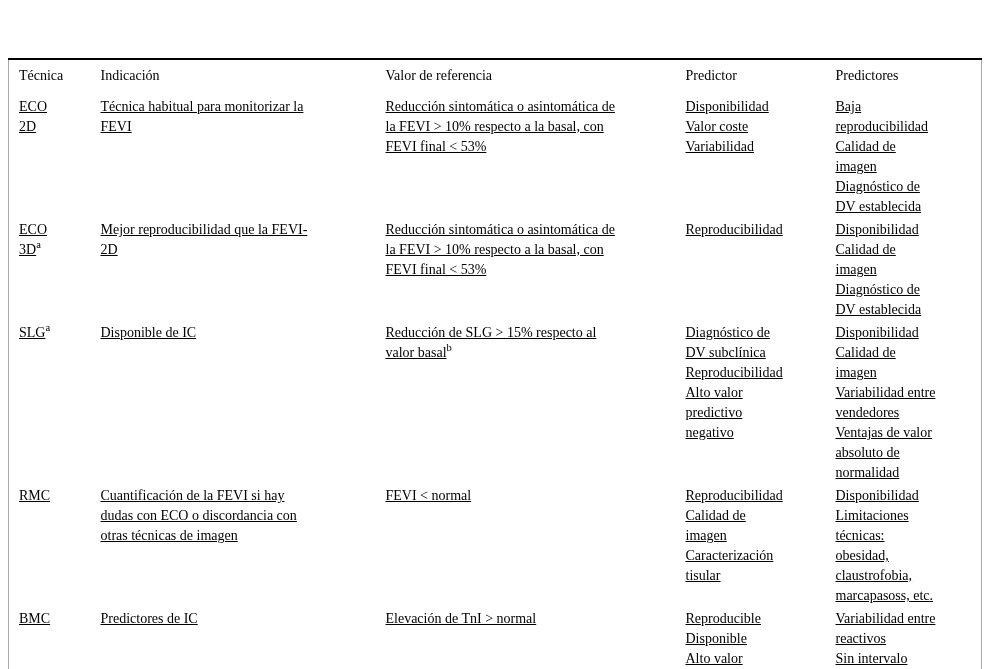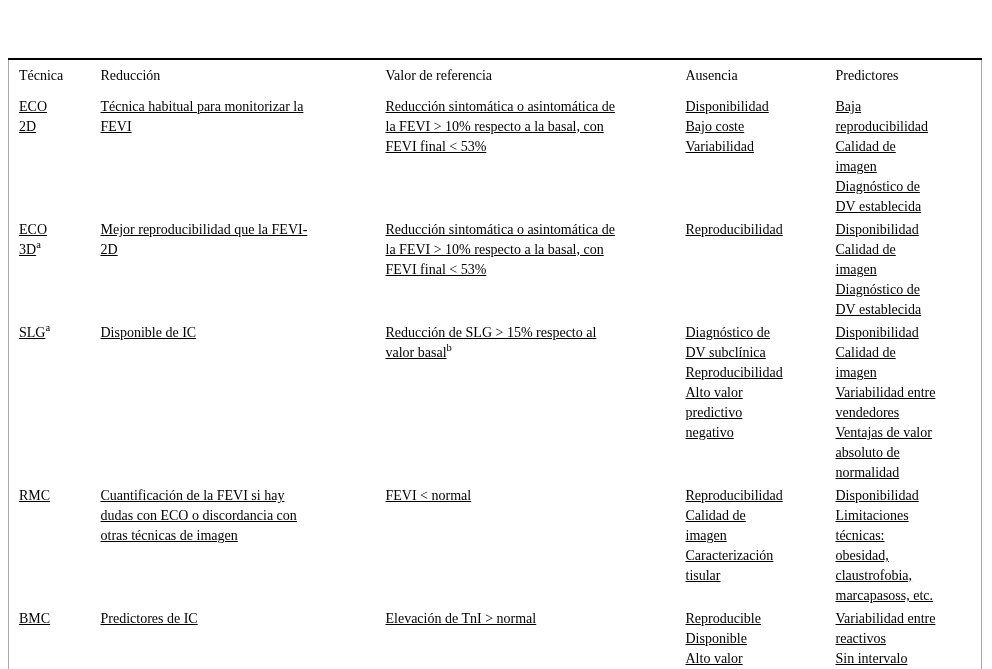--- a/index.html
+++ b/index.html
@@ -71,38 +71,38 @@
     <colgroup>
       <col class="c1">
         <col class="c2">
         <col class="c3">
         <col class="c4">
         <col class="c5">
     </colgroup>
     <thead>
       <tr>
           <th>Técnica</th>
-          <th>Reducción</th>
+          <th>Indicación</th>
           <th>Valor de referencia</th>
-          <th>Ausencia</th>
+          <th>Predictor</th>
           <th>Predictores</th>
         </tr>
     </thead>
     <tbody>
   <tr>
     <td><span class="pre">ECO
 2D</span></td>
     <td><span class="pre">Técnica habitual para monitorizar la
 FEVI</span></td>
     <td><span class="pre">Reducción sintomática o asintomática de
 la FEVI &gt; 10% respecto a la basal, con
 FEVI final &lt; 53%</span></td>
     <td>
             <div class="pre">Disponibilidad</div>
-            <div class="pre">Bajo coste</div>
+            <div class="pre">Valor coste</div>
             <div class="pre">Variabilidad</div>
           </td>
     <td>
             <div class="pre">Baja
 reproducibilidad</div>
             <div class="pre">Calidad de
 imagen</div>
             <div class="pre">Diagnóstico de
 DV establecida</div>
           </td>

